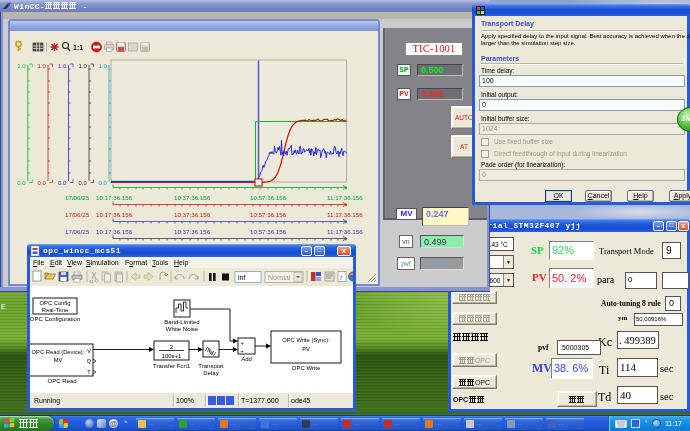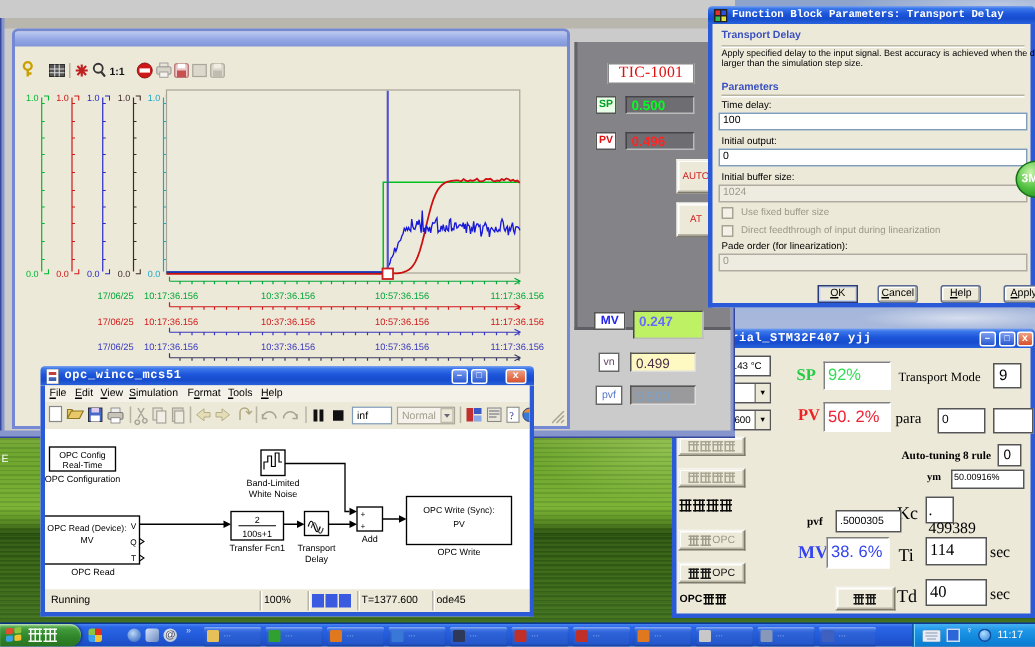--- a/index.html
+++ b/index.html
@@ -67,35 +67,42 @@
  <div class="btn3d" style="left:4px;top:134px;width:45px;height:14px;color:#9a9888;font-size:7px;padding-top:3px"><span class="cj cj7"></span><span class="cj cj7"></span>OPC</div>
  <div class="btn3d" style="left:4px;top:156px;width:45px;height:14px;color:#111;font-size:7px;padding-top:3px"><span class="cj cj7"></span><span class="cj cj7"></span>OPC</div>
  <div class="abs" style="left:5px;top:177px;color:#000;font-weight:bold;font-size:7px">OPC<span class="cj cj7" style="margin-left:1px"></span><span class="cj cj7"></span></div>
 
  <div class="abs ser" style="left:153px;top:80px;color:#000;font-size:7.5px;font-weight:bold">Auto-tuning 8 rule</div>
  <div class="abs" style="left:217px;top:77px;width:16px;height:15px;background:#fff;border:1px solid #555;box-sizing:border-box;font-size:9px;padding:1px 0 0 3px">0</div>
  <div class="abs ser" style="left:170px;top:95px;color:#000;font-size:7px;font-weight:bold">ym</div>
  <div class="abs" style="left:186px;top:94px;width:49px;height:13px;background:#fff;border:1px solid #555;box-sizing:border-box;font-size:6px;padding:2px 0 0 1px">50.00916%</div>
 
  <div class="abs ser" style="left:150px;top:116px;color:#000;font-size:12px">Kc</div>
- <div class="abs" style="left:169px;top:112px;width:19px;height:18px;background:#fff;border:1px solid #555;box-sizing:border-box;font-size:10.5px;padding:2px 0 0 1px"><span class="ser">. 499389</span></div>
+ <div class="abs" style="left:169px;top:112px;width:42px;height:18px;background:#fff;border:1px solid #555;box-sizing:border-box;font-size:10.5px;padding:2px 0 0 1px"><span class="ser">. 499389</span></div>
  <div class="abs ser" style="left:90px;top:124px;color:#000;font-size:7.5px;font-weight:bold">pvf</div>
  <div class="abs" style="left:109px;top:121px;width:44px;height:15px;background:#fff;border:1px solid #555;box-sizing:border-box;font-size:7px;padding:3px 0 0 2px">.5000305</div>
  <div class="abs ser" style="left:84px;top:142px;color:#3344ee;font-size:12px;font-weight:bold">MV</div>
  <div class="abs sunk" style="left:103px;top:139px;width:42px;height:21px;background:#fff;box-sizing:border-box;font-size:11px;color:#3344ee;padding:3px 0 0 2px">38. 6%</div>
  <div class="abs ser" style="left:151px;top:144px;color:#000;font-size:12px">Ti</div>
  <div class="abs" style="left:169px;top:139px;width:41px;height:19px;background:#fff;border:1px solid #555;box-sizing:border-box;font-size:11px;padding:2px 0 0 2px"><span class="ser">114</span></div>
  <div class="abs ser" style="left:212px;top:144px;color:#000;font-size:10.5px">sec</div>
  <div class="btn3d" style="left:109px;top:172px;width:40px;height:16px;color:#111;padding-top:4px"><span class="cj cj7"></span><span class="cj cj7"></span></div>
  <div class="abs ser" style="left:150px;top:171px;color:#000;font-size:12px">Td</div>
  <div class="abs" style="left:169px;top:167px;width:41px;height:18px;background:#fff;border:1px solid #555;box-sizing:border-box;font-size:11px;padding:2px 0 0 2px"><span class="ser">40</span></div>
  <div class="abs ser" style="left:212px;top:172px;color:#000;font-size:10.5px">sec</div>
 </div>
 
 <div class="abs" style="left:0;top:0;width:490px;height:292px;z-index:10;background:#cbcbcb">
+ <div class="abs" style="left:0;top:0;width:490px;height:12px;background:linear-gradient(180deg,#b4bfe6 0%,#8a98d0 30%,#7584c2 70%,#6e7ec0 100%)">
+  <svg class="abs" style="left:2px;top:1px" width="10" height="10" viewBox="0 0 10 10">
+        <path d="M1 8 L6 2 L8 4 L4 8 Z" fill="#203060"></path>
+        <path d="M5 3 L9 1 L7 5 Z" fill="#405090"></path>
+      </svg>
+  <span class="abs" style="left:14px;top:2px;color:#fff;font-family:'Liberation Mono',monospace;font-weight:bold;font-size:8px;letter-spacing:.4px">WinCC-<span class="cj cj7" style="color:#fff;opacity:.9"></span><span class="cj cj7" style="color:#fff;opacity:.9"></span><span class="cj cj7" style="color:#fff;opacity:.9"></span><span class="cj cj7" style="color:#fff;opacity:.9"></span> -</span>
+ </div>
  <div class="abs" style="left:0;top:12px;width:490px;height:7px;background:#b9b6ad"></div>
  <div class="abs" style="left:0;top:12px;width:3px;height:276px;background:#8696cc;border-left:1px solid #35489e;box-sizing:border-box"></div>
  <div class="abs" style="left:487px;top:12px;width:3px;height:276px;background:#8696cc;border-right:1px solid #35489e;box-sizing:border-box"></div>
  <div class="abs" style="left:0;top:287px;width:490px;height:5px;background:#8696cc;border-bottom:1px solid #35489e;box-sizing:border-box"></div>
 
  <div class="abs" style="left:8px;top:19px;width:372px;height:267px;border:2px solid #7588d4;border-radius:4px 4px 0 0;box-sizing:border-box;background:#ece9d8">
   <div style="height:10px;background:linear-gradient(180deg,#bcc9f0 0%,#93a6e4 55%,#8094d8 100%);border-radius:2px 2px 0 0"></div>
 
   <svg class="abs" style="right:1px;bottom:1px" width="9" height="9" viewBox="0 0 9 9">
         <path d="M8 0 L0 8 M8 3 L3 8 M8 6 L6 8" stroke="#a8a494" stroke-width="1" fill="none"></path>
@@ -182,25 +189,25 @@
   <div class="abs" style="left:20px;top:14px;width:58px;height:14px;background:#fff;border:1px solid #888;box-sizing:border-box;text-align:center;overflow:hidden">
         <span class="ser" style="color:#e01010;font-size:10.5px;line-height:12px;letter-spacing:.2px;display:block">TIC-1001</span>
       </div>
   <div class="abs" style="left:12px;top:36px;width:14px;height:12px;background:#e8ffe8;border:1px solid #555;box-sizing:border-box;color:#00a020;font-size:7px;font-weight:bold;text-align:center;line-height:10px">SP</div>
   <div class="abs" style="left:32px;top:36px;width:46px;height:12px;background:#6e6e72;border-top:1px solid #44444a;border-left:1px solid #44444a;border-bottom:1px solid #bbb;border-right:1px solid #bbb;box-sizing:border-box;color:#00ff20;font-size:9px;font-weight:bold;padding:0 0 0 3px">0.500</div>
   <div class="abs" style="left:12px;top:60px;width:14px;height:12px;background:#fff;border:1px solid #555;box-sizing:border-box;color:#e01010;font-size:7px;font-weight:bold;text-align:center;line-height:10px">PV</div>
   <div class="abs" style="left:32px;top:60px;width:46px;height:12px;background:#6e6e72;border-top:1px solid #44444a;border-left:1px solid #44444a;border-bottom:1px solid #bbb;border-right:1px solid #bbb;box-sizing:border-box;color:#ff2424;font-size:9px;font-weight:bold;padding:0 0 0 3px">0.496</div>
   <div class="btn3d" style="left:66px;top:78px;width:26px;height:23px;color:#d02020;font-size:6.5px;line-height:21px">AUTO</div>
   <div class="btn3d" style="left:66px;top:107px;width:26px;height:23px;color:#d02020;font-size:6.5px;line-height:21px">AT</div>
   <div class="abs" style="left:11px;top:180px;width:21px;height:12px;background:#fff;border:1px solid #555;box-sizing:border-box;color:#2222ee;font-size:8px;font-weight:bold;text-align:center;line-height:10px">MV</div>
-  <div class="abs" style="left:37px;top:179px;width:47px;height:13px;background:#bef264;border-top:1px solid #44444a;border-left:1px solid #44444a;border-bottom:1px solid #bbb;border-right:1px solid #bbb;box-sizing:border-box;color:#6a6aff;font-size:9px;font-weight:bold;padding:1px 0 16px 3px">0.247</div>
+  <div class="abs" style="left:37px;top:179px;width:47px;height:13px;background:#fef9c3;border-top:1px solid #44444a;border-left:1px solid #44444a;border-bottom:1px solid #bbb;border-right:1px solid #bbb;box-sizing:border-box;color:#6a6aff;font-size:9px;font-weight:bold;padding:1px 0 16px 3px">0.247</div>
  </div>
 
  <div class="abs" style="left:399px;top:235px;width:14px;height:13px;background:#fff;border:1px solid #666;box-sizing:border-box;color:#664466;font-size:7px;text-align:center;line-height:11px">vn</div>
- <div class="abs" style="left:420px;top:235px;width:44px;height:13px;background:#fef9c3;border-top:1px solid #555;border-left:1px solid #555;border-bottom:1px solid #ddd;border-right:1px solid #ddd;box-sizing:border-box;color:#4a2d48;font-size:9px;padding:1px 0 0 3px">0.499</div>
+ <div class="abs" style="left:420px;top:235px;width:44px;height:13px;background:#86efac;border-top:1px solid #555;border-left:1px solid #555;border-bottom:1px solid #ddd;border-right:1px solid #ddd;box-sizing:border-box;color:#4a2d48;font-size:9px;padding:1px 0 0 3px">0.499</div>
  <div class="abs" style="left:397px;top:257px;width:18px;height:13px;background:#fff;border:1px solid #666;box-sizing:border-box;color:#5577cc;font-size:7px;text-align:center;line-height:11px">pvf</div>
  <div class="abs" style="left:420px;top:257px;width:44px;height:13px;background:#9a9a9c;border-top:1px solid #555;border-left:1px solid #555;border-bottom:1px solid #ddd;border-right:1px solid #ddd;box-sizing:border-box;color:#7aa0c8;font-size:9px;padding:1px 0 0 3px">0.500</div>
 </div>
 
 <div class="abs" style="left:27px;top:244px;width:329px;height:146px;z-index:15">
  <div class="abs xptitle" style="left:0;top:0;width:329px;height:13px;font-size:8px;border-radius:3px 3px 0 0">
   <svg class="abs" style="left:4px;top:2px" width="9" height="10" viewBox="0 0 9 10">
         <rect x="0" y="0" width="8" height="10" fill="#fff" stroke="#888" stroke-width="0.5"></rect>
         <rect x="1.5" y="2" width="5" height="2" fill="#c04040"></rect>
         <rect x="1.5" y="5.5" width="5" height="2.5" fill="#4060b0"></rect>
@@ -331,21 +338,20 @@
 
 <div class="abs" style="left:472px;top:4px;width:218px;height:201px;z-index:20">
  <div class="abs xptitle" style="left:0;top:0;width:218px;height:12px;font-size:7.2px;letter-spacing:0;border-radius:3px 3px 0 0">
   <svg class="abs" style="left:4px;top:2px" width="9" height="9" viewBox="0 0 9 9">
         <rect width="9" height="9" fill="#222"></rect>
         <rect x="1" y="1" width="3" height="3" fill="#e03030"></rect>
         <rect x="5" y="1" width="3" height="3" fill="#3050e0"></rect>
         <rect x="1" y="5" width="3" height="3" fill="#30c050"></rect>
         <rect x="5" y="5" width="3" height="3" fill="#e0e040"></rect>
       </svg>
-  <span class="abs" style="left:16px;top:2px;white-space:nowrap">Function Block Parameters: Transport Delay</span>
  </div>
  <div class="abs" style="left:0;top:12px;width:218px;height:189px;background:#ece9d8;border:3px solid #2a5ad8;border-top:none;box-sizing:border-box"></div>
  <div class="abs" style="left:9px;top:16px;color:#3a50c0;font-size:7px;font-weight:bold">Transport Delay</div>
  <div class="abs" style="left:9px;top:26px;width:202px;height:1px;background:#c0bcac;box-shadow:0 1px 0 #fff"></div>
  <div class="abs" style="left:9px;top:29px;width:240px;color:#000;font-size:6px;line-height:7px;white-space:nowrap">Apply specified delay to the input signal.  Best accuracy is achieved when the delay is<br>larger than the simulation step size.</div>
  <div class="abs" style="left:9px;top:51px;color:#3a50c0;font-size:7px;font-weight:bold">Parameters</div>
  <div class="abs" style="left:9px;top:59px;width:202px;height:1px;background:#b8b4a4;box-shadow:0 1px 0 #fff"></div>
  <div class="abs" style="left:9px;top:63px;color:#000;font-size:6.5px">Time delay:</div>
  <div class="edit" style="left:7px;top:71px;width:206px;height:12px">100</div>
  <div class="abs" style="left:9px;top:87px;color:#000;font-size:6.5px">Initial output:</div>

